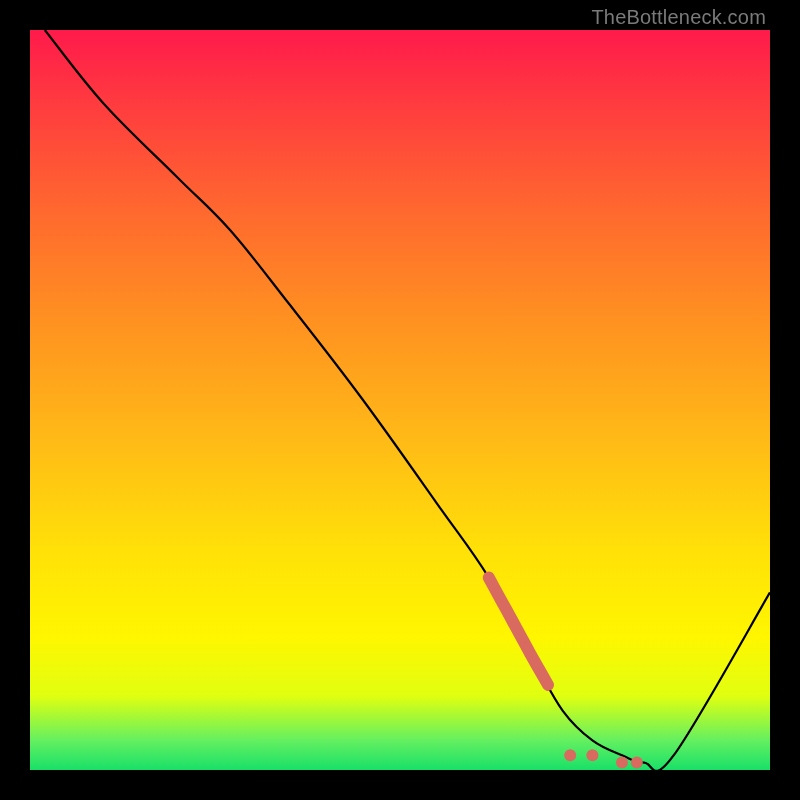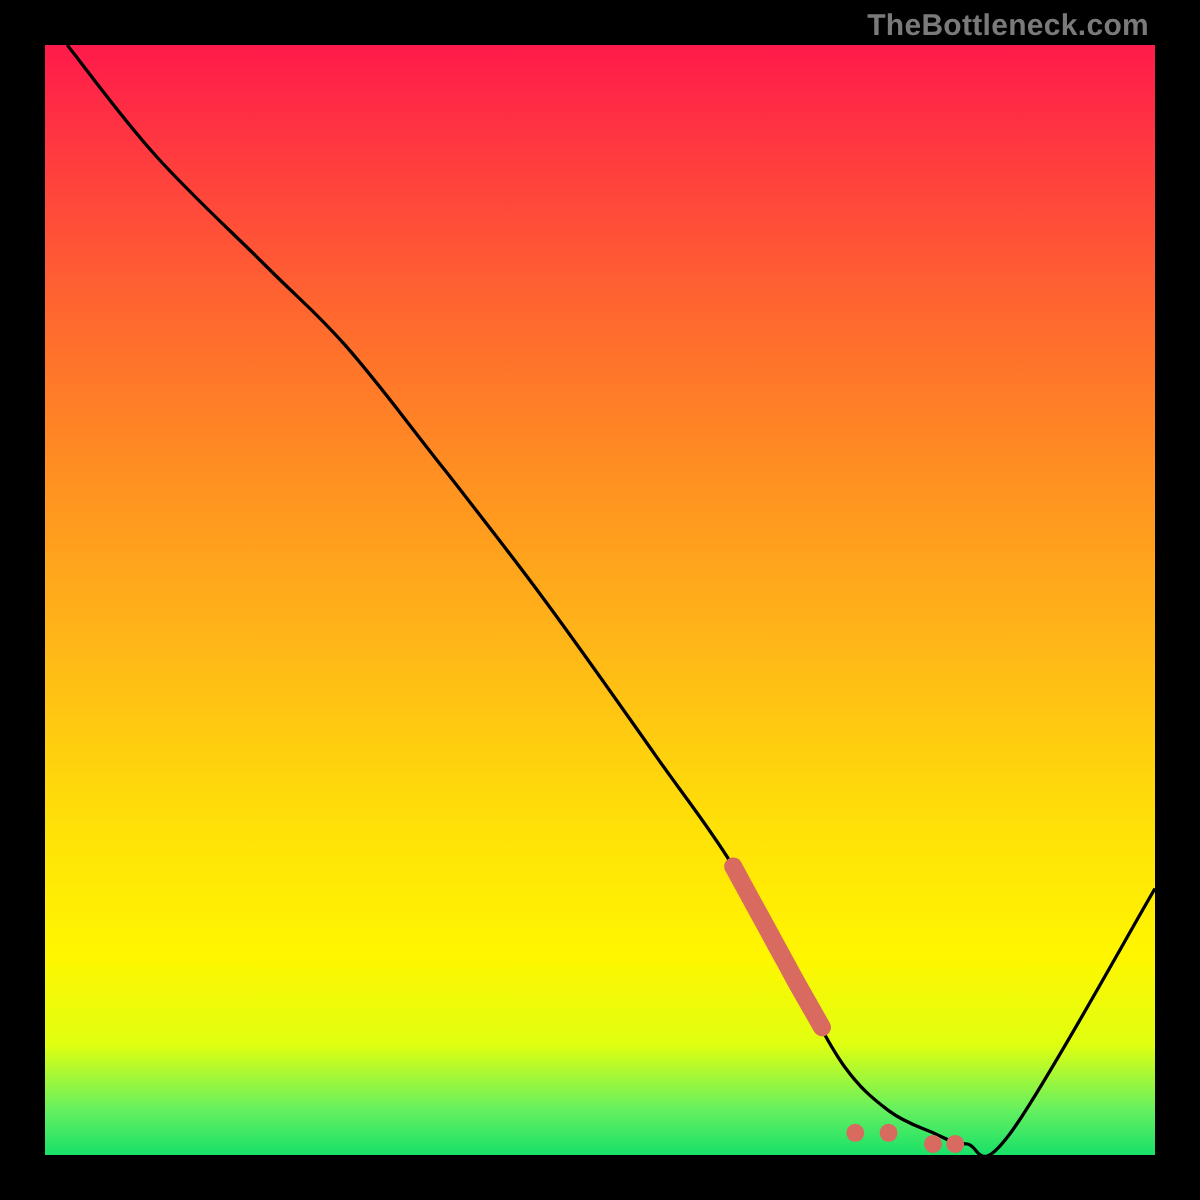--- a/index.html
+++ b/index.html
@@ -37,21 +37,21 @@
       #64f060 96%,
       #18e068 100%
     );
   }
   .watermark {
     position: absolute;
     top: 6px;
     right: 34px;
     color: #7a7a7a;
     font-size: 20px;
-    font-weight: 700;
+    font-weight: 400;
     letter-spacing: 0.2px;
   }
   svg.overlay {
     position: absolute;
     left: 30px;
     top: 30px;
     width: 740px;
     height: 740px;
     pointer-events: none;
   }

